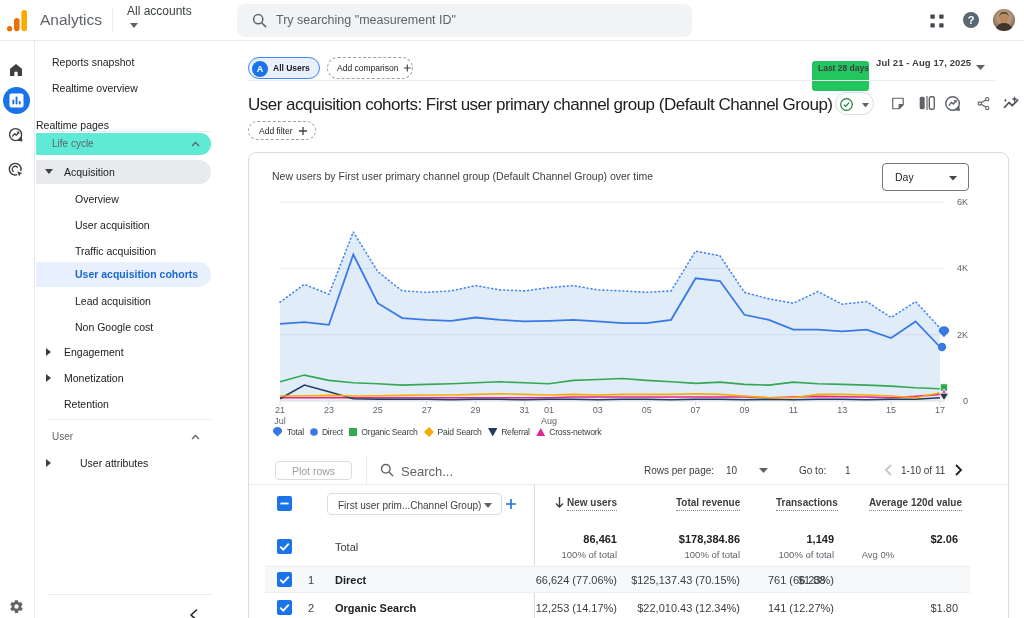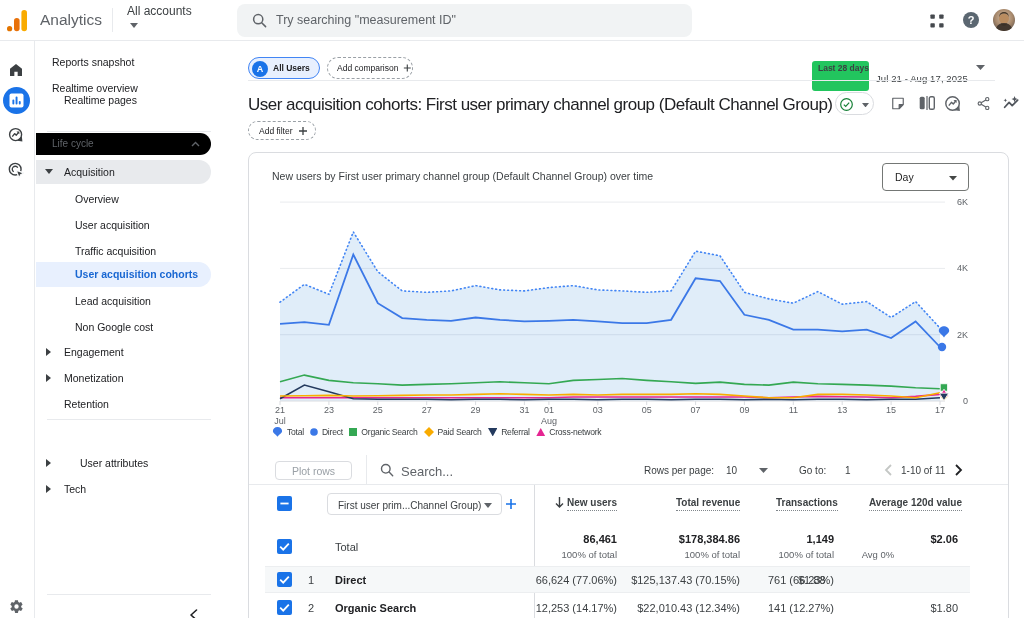--- a/index.html
+++ b/index.html
@@ -111,23 +111,23 @@
     <path d="M12.2 12.2 L16.6 24 L19.1 19.1 L24 16.6 Z" fill="#3c4043" stroke="#f8f9fa" stroke-width="2"></path>
   </svg>
   <svg class="abs" style="left:9px;top:558px" width="15" height="15" viewBox="0 0 24 24">
         <path fill="#5f6368" d="M19.4 13c0-.3.1-.6.1-1s0-.7-.1-1l2.1-1.7c.2-.2.3-.5.1-.7l-2-3.5c-.1-.2-.4-.3-.6-.2l-2.5 1a7.2 7.2 0 0 0-1.7-1l-.4-2.6c0-.3-.2-.5-.5-.5h-4c-.2 0-.5.2-.5.5l-.4 2.6c-.6.3-1.2.6-1.7 1l-2.5-1c-.2-.1-.5 0-.6.2l-2 3.5c-.1.2-.1.5.1.7L4.5 11c0 .3-.1.6-.1 1s0 .7.1 1l-2.1 1.7c-.2.2-.3.5-.1.7l2 3.5c.1.2.4.3.6.2l2.5-1c.5.4 1.1.7 1.7 1l.4 2.6c0 .3.2.5.5.5h4c.2 0 .5-.2.5-.5l.4-2.6c.6-.3 1.2-.6 1.7-1l2.5 1c.2.1.5 0 .6-.2l2-3.5c.1-.2.1-.5-.1-.7L19.4 13zM12 15.5A3.5 3.5 0 1 1 12 8.5a3.5 3.5 0 0 1 0 7z"></path>
       </svg>
 </div>
 
 <div id="nav">
   <div class="nav-item" style="top:8px;  padding-left:16px;">Reports snapshot</div>
   <div class="nav-item" style="top:34px; padding-left:16px;">Realtime overview</div>
-  <div class="nav-item" style="top:46px; padding-left:28px;">Realtime pages</div>
+  <div class="nav-item" style="top:71px; padding-left:0;">Realtime pages</div>
   <div class="nav-div" style="top:90px;"></div>
-  <div class="nav-item pill" style="top:92px;height:22px;line-height:22px;padding-left:16px;background:#000000;color:#5f6368;font-size:10px;">Life cycle
+  <div class="nav-item pill" style="top:92px;height:22px;line-height:22px;padding-left:16px;background:#5eead4;color:#5f6368;font-size:10px;">Life cycle
     <svg class="abs" style="right:11px;top:8px" width="9" height="6" viewBox="0 0 9 6">
           <path d="M1 5 L4.5 1.5 L8 5" fill="none" stroke="#5f6368" stroke-width="1.4"></path>
         </svg>
   </div>
   <div class="nav-item pill" style="top:119px;height:24px;line-height:24px;padding-left:28px;background:#e8eaed;font-weight:normal;">
     <svg class="abs" style="left:8.5px;top:9px" width="8" height="5" viewBox="0 0 8 5">
           <path d="M0 0 L8 0 L4 5 Z" fill="#3c4043"></path>
         </svg>
     Acquisition</div>
   <div class="nav-item" style="top:145px;padding-left:39px;">Overview</div>
@@ -141,49 +141,49 @@
           <path d="M0 0 L5 4 L0 8 Z" fill="#3c4043"></path>
         </svg>
     Engagement</div>
   <div class="nav-item" style="top:324px;padding-left:28px;">
     <svg class="abs" style="left:10px;top:9px" width="5" height="8" viewBox="0 0 5 8">
           <path d="M0 0 L5 4 L0 8 Z" fill="#3c4043"></path>
         </svg>
     Monetization</div>
   <div class="nav-item" style="top:350px;padding-left:28px;">Retention</div>
   <div class="nav-div" style="top:378px;"></div>
+  <div class="nav-item" style="top:385px;height:22px;line-height:22px;padding-left:16px;color:#5f6368;font-size:10px;">User
+    <svg class="abs" style="right:11px;top:8px" width="9" height="6" viewBox="0 0 9 6">
+          <path d="M1 5 L4.5 1.5 L8 5" fill="none" stroke="#5f6368" stroke-width="1.4"></path>
+        </svg>
+  </div>
   <div class="nav-item" style="top:409px;padding-left:44px;">
     <svg class="abs" style="left:10px;top:9px" width="5" height="8" viewBox="0 0 5 8">
           <path d="M0 0 L5 4 L0 8 Z" fill="#3c4043"></path>
         </svg>
     User attributes</div>
-  <div class="nav-item" style="top:435px;padding-left:28px;">
-    <svg class="abs" style="left:10px;top:9px" width="5" height="8" viewBox="0 0 5 8">
-          <path d="M0 0 L5 4 L0 8 Z" fill="#3c4043"></path>
-        </svg>
-    Tech</div>
   <div class="nav-div" style="top:553px;"></div>
   <svg class="abs" style="left:153px;top:568px" width="9" height="12" viewBox="0 0 9 12">
         <path d="M7.5 1 L2 6 L7.5 11" fill="none" stroke="#202124" stroke-width="1.6" stroke-linecap="round" stroke-linejoin="round"></path>
       </svg>
 </div>
 
 <div id="main"></div>
 
 <div class="abs" style="left:248px;top:57px;width:72px;height:22px;border:1px solid #4285f4;border-radius:11px;background:#e8f0fe;">
   <div class="abs" style="left:3px;top:2.5px;width:16px;height:16px;border-radius:50%;background:#1a73e8;color:#fff;font-size:9px;font-weight:bold;text-align:center;line-height:16px;">A</div>
   <div class="abs" style="left:24px;top:5px;font-size:8.5px;font-weight:bold;color:#202124;">All Users</div>
 </div>
 <div class="dashpill" style="left:327px;top:57px;width:86px;height:22px;padding-left:9px;">Add comparison
   <svg style="margin-left:5px" width="10" height="10" viewBox="0 0 10 10">
         <path d="M5 1 V9 M1 5 H9" stroke="#3c4043" stroke-width="1.3"></path>
       </svg>
 </div>
 <div class="abs" style="left:812px;top:61px;width:57px;height:30px;background:#22c55e;border-radius:3px;text-align:right;font-size:8.5px;font-weight:bold;color:#3c4043;line-height:14px;">Last 28 days</div>
-<div class="abs" style="left:876px;top:73px;font-size:9.5px;font-weight:normal;color:#3c4043;letter-spacing:0.1px;">Jul 21 - Aug 17, 2025</div>
+<div class="abs" style="left:876px;top:57px;font-size:9.5px;font-weight:bold;color:#3c4043;letter-spacing:0.1px;">Jul 21 - Aug 17, 2025</div>
 <svg class="abs" style="left:976px;top:65px" width="9" height="5" viewBox="0 0 9 5">
       <path d="M0 0 L9 0 L4.5 5 Z" fill="#5f6368"></path>
     </svg>
 <div class="abs" style="left:248px;top:80px;width:747px;height:1px;background:#e8eaed;"></div>
 
 <div class="abs" style="left:248px;top:95px;font-size:17px;letter-spacing:-0.5px;color:#202124;">User acquisition cohorts: First user primary channel group (Default Channel Group)</div>
 <div class="abs" style="left:835px;top:92px;width:39px;height:23px;border:1px solid #dadce0;border-radius:12px;">
   <svg class="abs" style="left:4px;top:4.5px" width="13" height="13" viewBox="0 0 15 15">
         <circle cx="7.5" cy="7.5" r="6.7" fill="none" stroke="#188038" stroke-width="1.4"></circle>
         <path d="M4.4 7.6 L6.6 9.8 L10.6 5.4" fill="none" stroke="#188038" stroke-width="1.4"></path>

